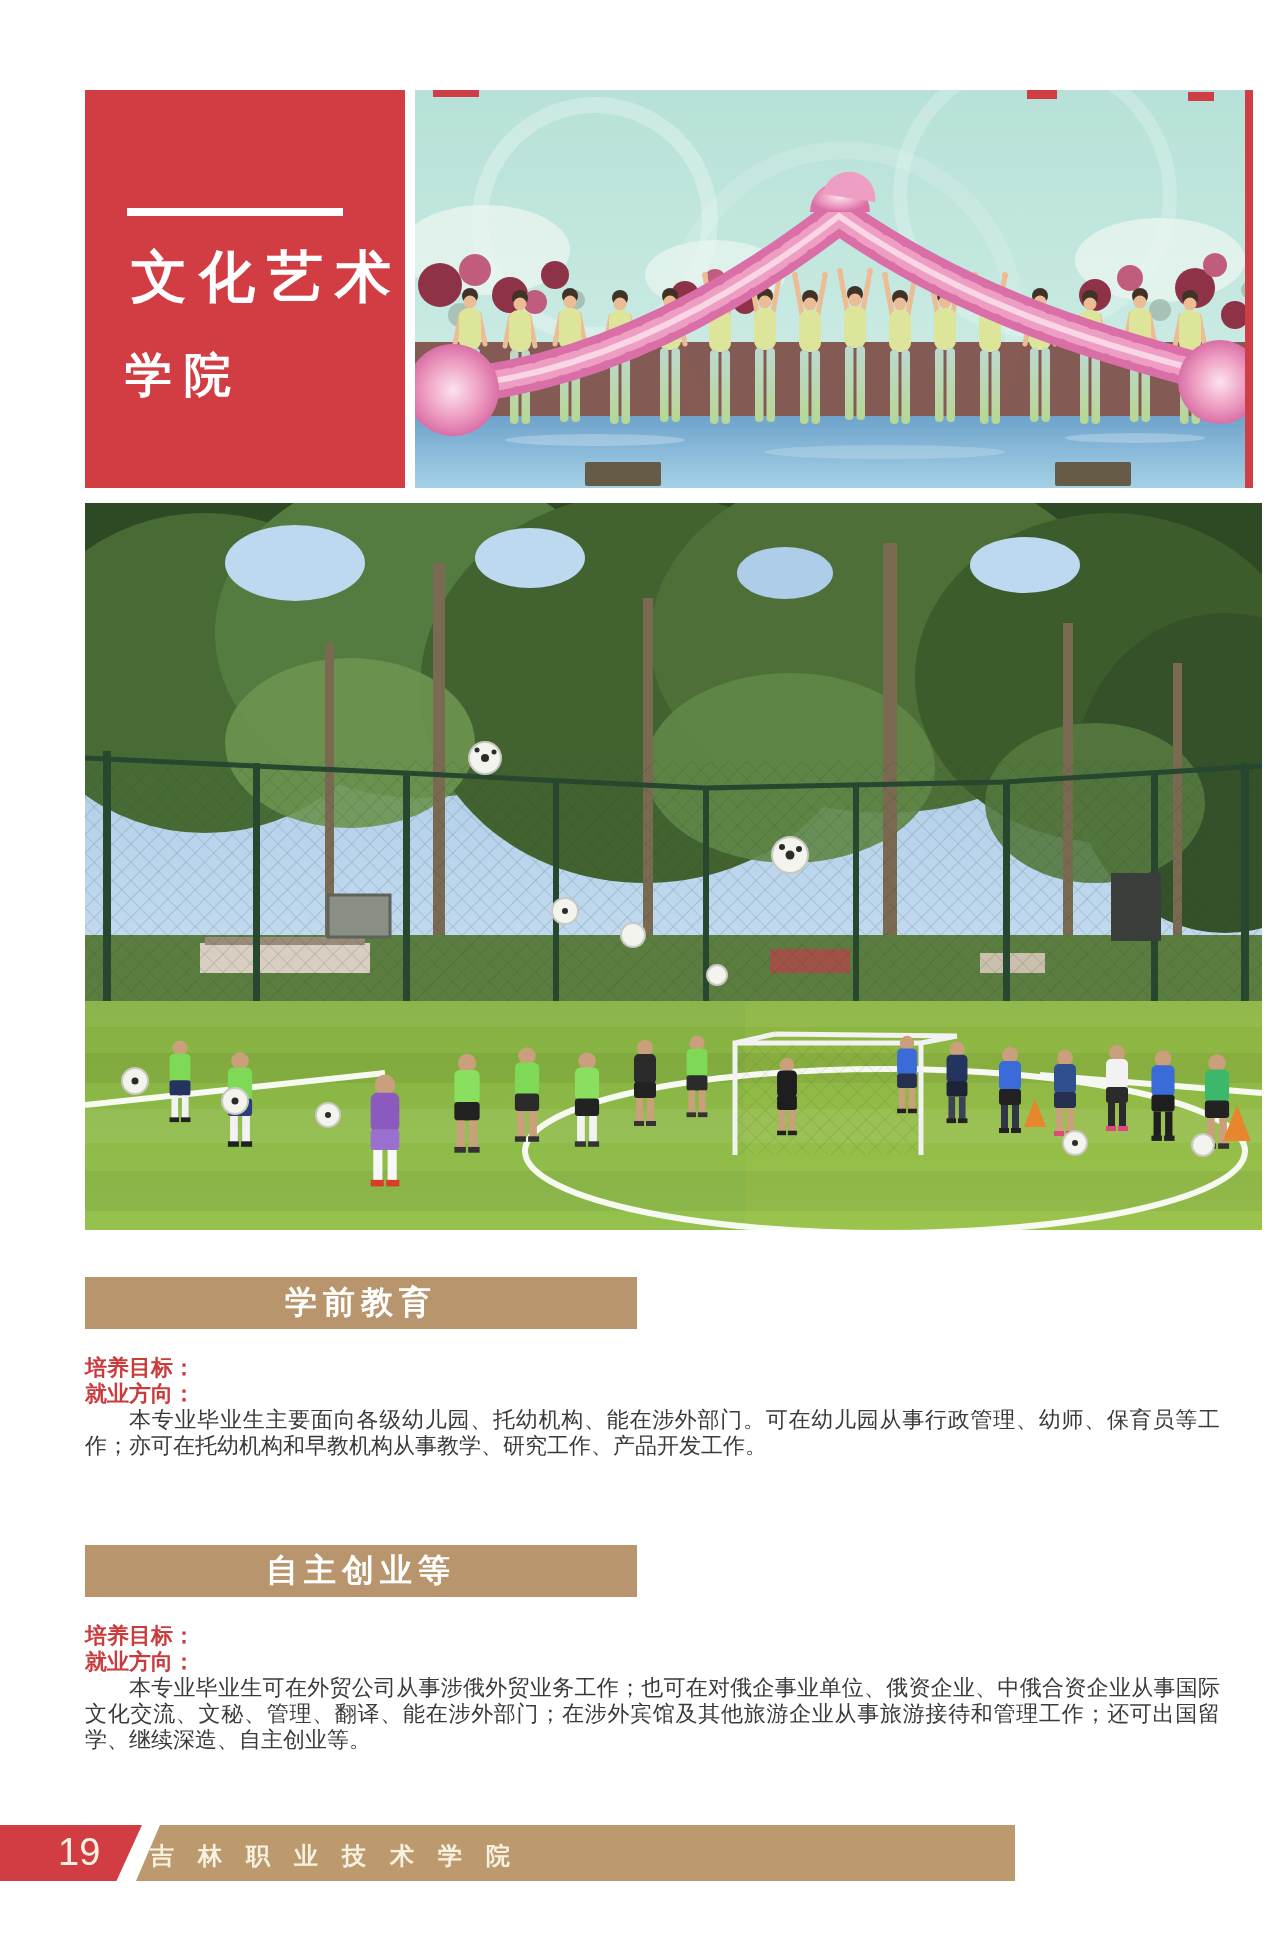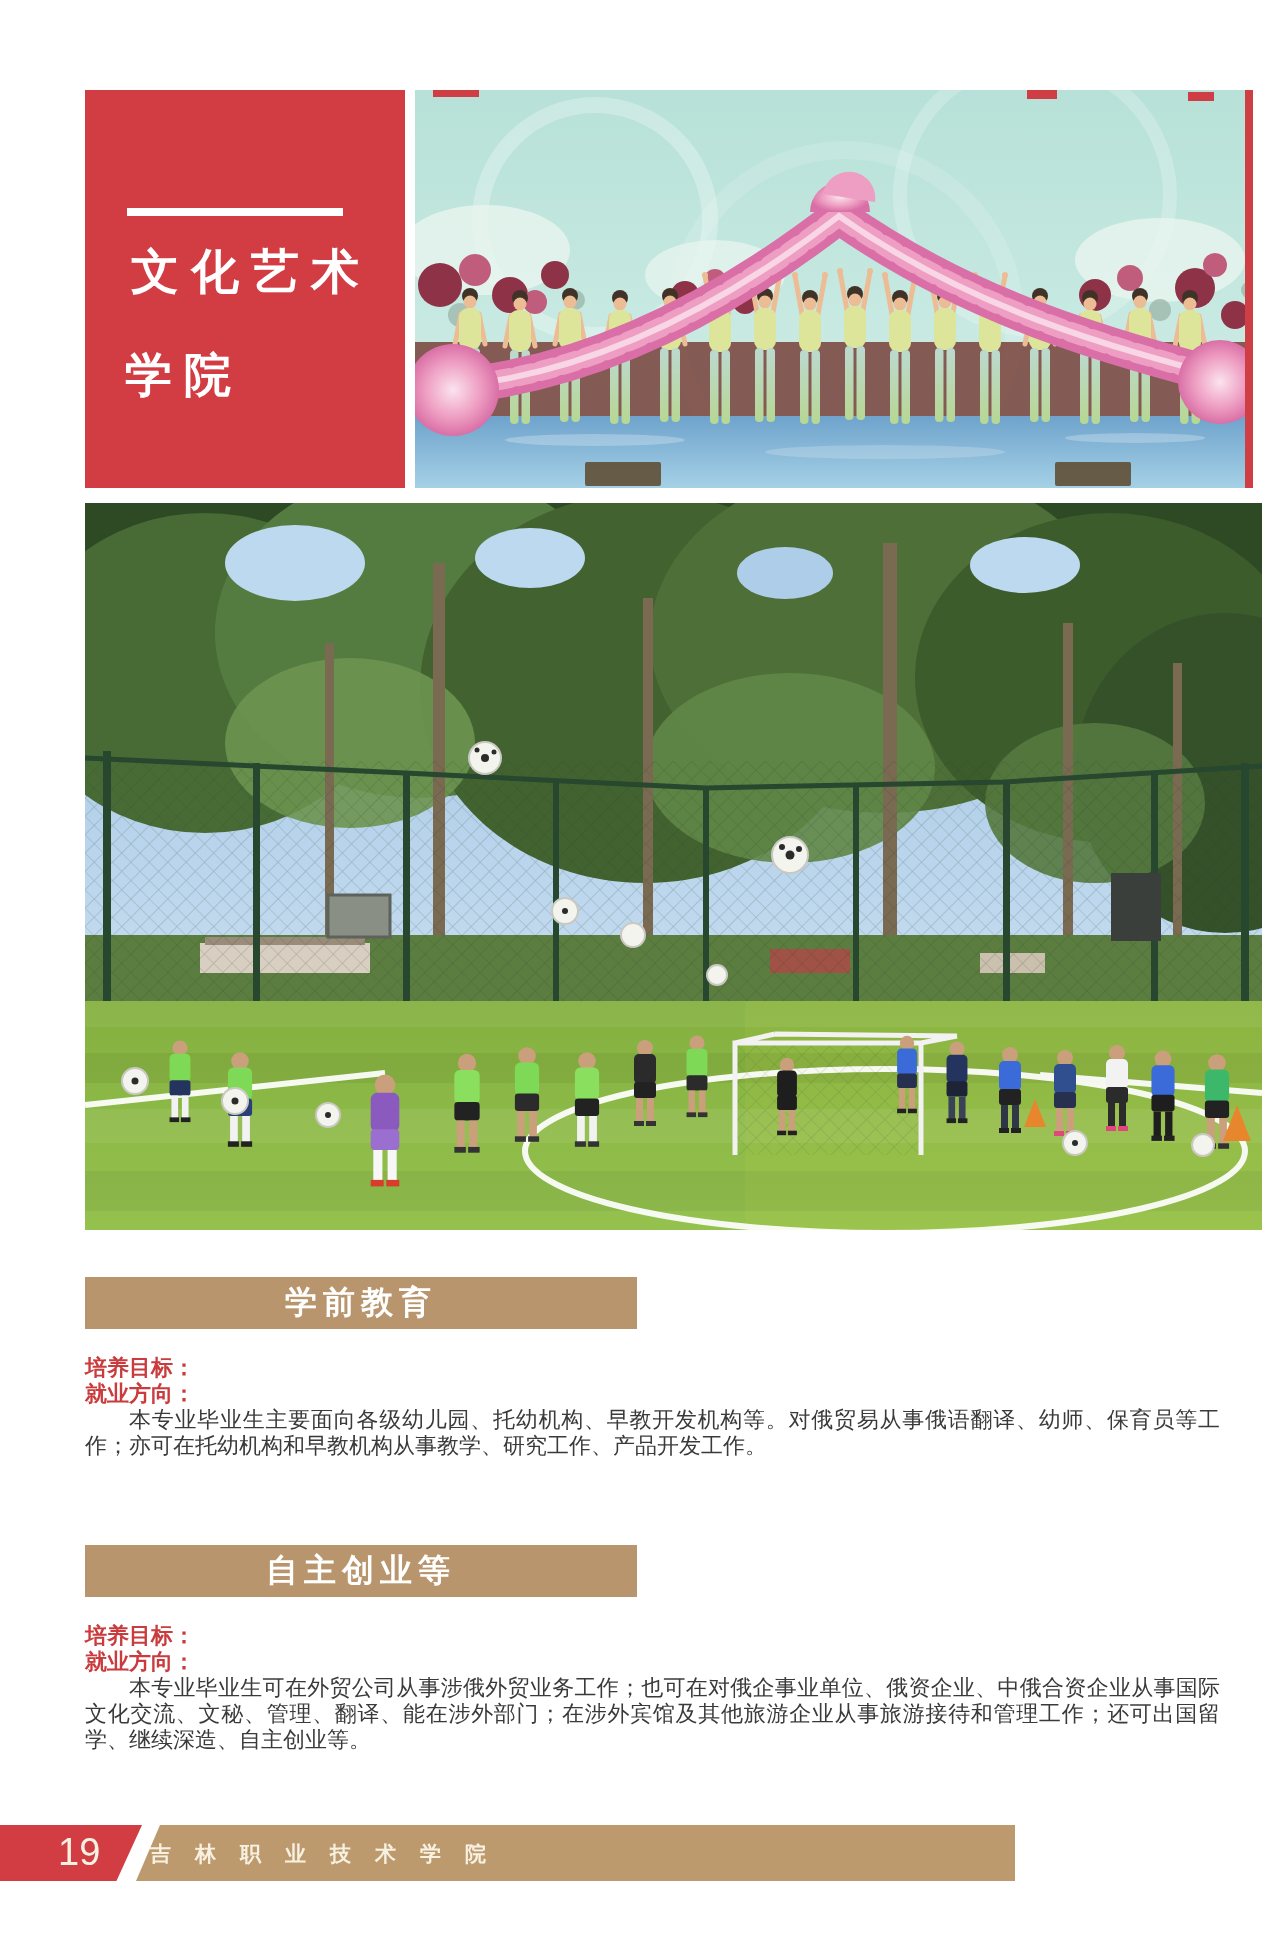--- a/index.html
+++ b/index.html
@@ -2,21 +2,21 @@
 <html><head>
 <meta charset="utf-8">
 <style>
   html,body{margin:0;padding:0;background:#ffffff;}
   .page{position:relative;width:1280px;height:1950px;background:#fff;overflow:hidden;
         font-family:"Liberation Sans","DejaVu Sans",sans-serif;}
 
   
   .banner{position:absolute;left:85px;top:90px;width:320px;height:398px;background:#d23c43;}
   .banner-line{position:absolute;left:42px;top:118px;width:216px;height:8px;background:#ffffff;}
-  .banner-t1{position:absolute;left:46px;top:150px;font-size:48px;font-weight:bold;color:#fff;letter-spacing:12px;white-space:nowrap;}
+  .banner-t1{position:absolute;left:46px;top:150px;font-size:56px;font-weight:bold;color:#fff;letter-spacing:12px;white-space:nowrap;}
   .banner-t2{position:absolute;left:40px;top:254px;font-size:47px;font-weight:bold;color:#fff;letter-spacing:12px;white-space:nowrap;}
 
   
   .photo{position:absolute;overflow:hidden;}
   .photo svg{display:block;width:100%;height:100%;}
   .photo-dance{left:415px;top:90px;width:838px;height:398px;}
   .photo-soccer{left:85px;top:503px;width:1177px;height:727px;}
 
   
   .major{position:absolute;left:85px;width:1135px;}
@@ -27,21 +27,21 @@
   .lbl{color:#c93b3c;font-weight:bold;margin:0;}
   .para{margin:0;text-align:justify;text-indent:2em;}
 
   
   .footer{position:absolute;left:0;top:1825px;width:1015px;height:56px;}
   .footer-red{position:absolute;left:0;top:0;width:142px;height:56px;background:#d23c43;
               clip-path:polygon(0 0,100% 0,82% 100%,0 100%);}
   .footer-num{position:absolute;left:58px;top:6px;font-size:38px;color:#f7f1e2;font-weight:normal;}
   .footer-bar{position:absolute;left:130px;top:0;right:0;height:56px;background:#bd9a6e;
               clip-path:polygon(30px 0,100% 0,100% 100%,6px 100%);}
-  .footer-school{position:absolute;left:150px;top:15px;font-size:21px;font-weight:bold;
+  .footer-school{position:absolute;left:150px;top:15px;font-size:24px;font-weight:bold;
                  color:#f7f1e2;letter-spacing:24px;white-space:nowrap;}
 </style>
 </head>
 <body>
 
 <div class="page">
 
   <div class="banner">
     <div class="banner-line"></div>
     <div class="banner-t1">文化艺术</div>
@@ -361,21 +361,21 @@
     </svg>
   </div>
 
   <section class="major" style="top:1277px">
     <div class="major-header">
       <span>学前教育</span>
     </div>
     <div class="major-body">
       <p class="lbl">培养目标：</p>
       <p class="lbl">就业方向：</p>
-      <p class="para">本专业毕业生主要面向各级幼儿园、托幼机构、早教开发机构等。对俄贸易从事俄语翻译、幼师、保育员等工作；亦可在托幼机构和早教机构从事教学、研究工作、产品开发工作。</p>
+      <p class="para">本专业毕业生主要面向各级幼儿园、托幼机构、能在涉外部门。可在幼儿园从事行政管理、幼师、保育员等工作；亦可在托幼机构和早教机构从事教学、研究工作、产品开发工作。</p>
     </div>
   </section>
 
   <section class="major" style="top:1545px">
     <div class="major-header">
       <span>自主创业等</span>
     </div>
     <div class="major-body">
       <p class="lbl">培养目标：</p>
       <p class="lbl">就业方向：</p>

